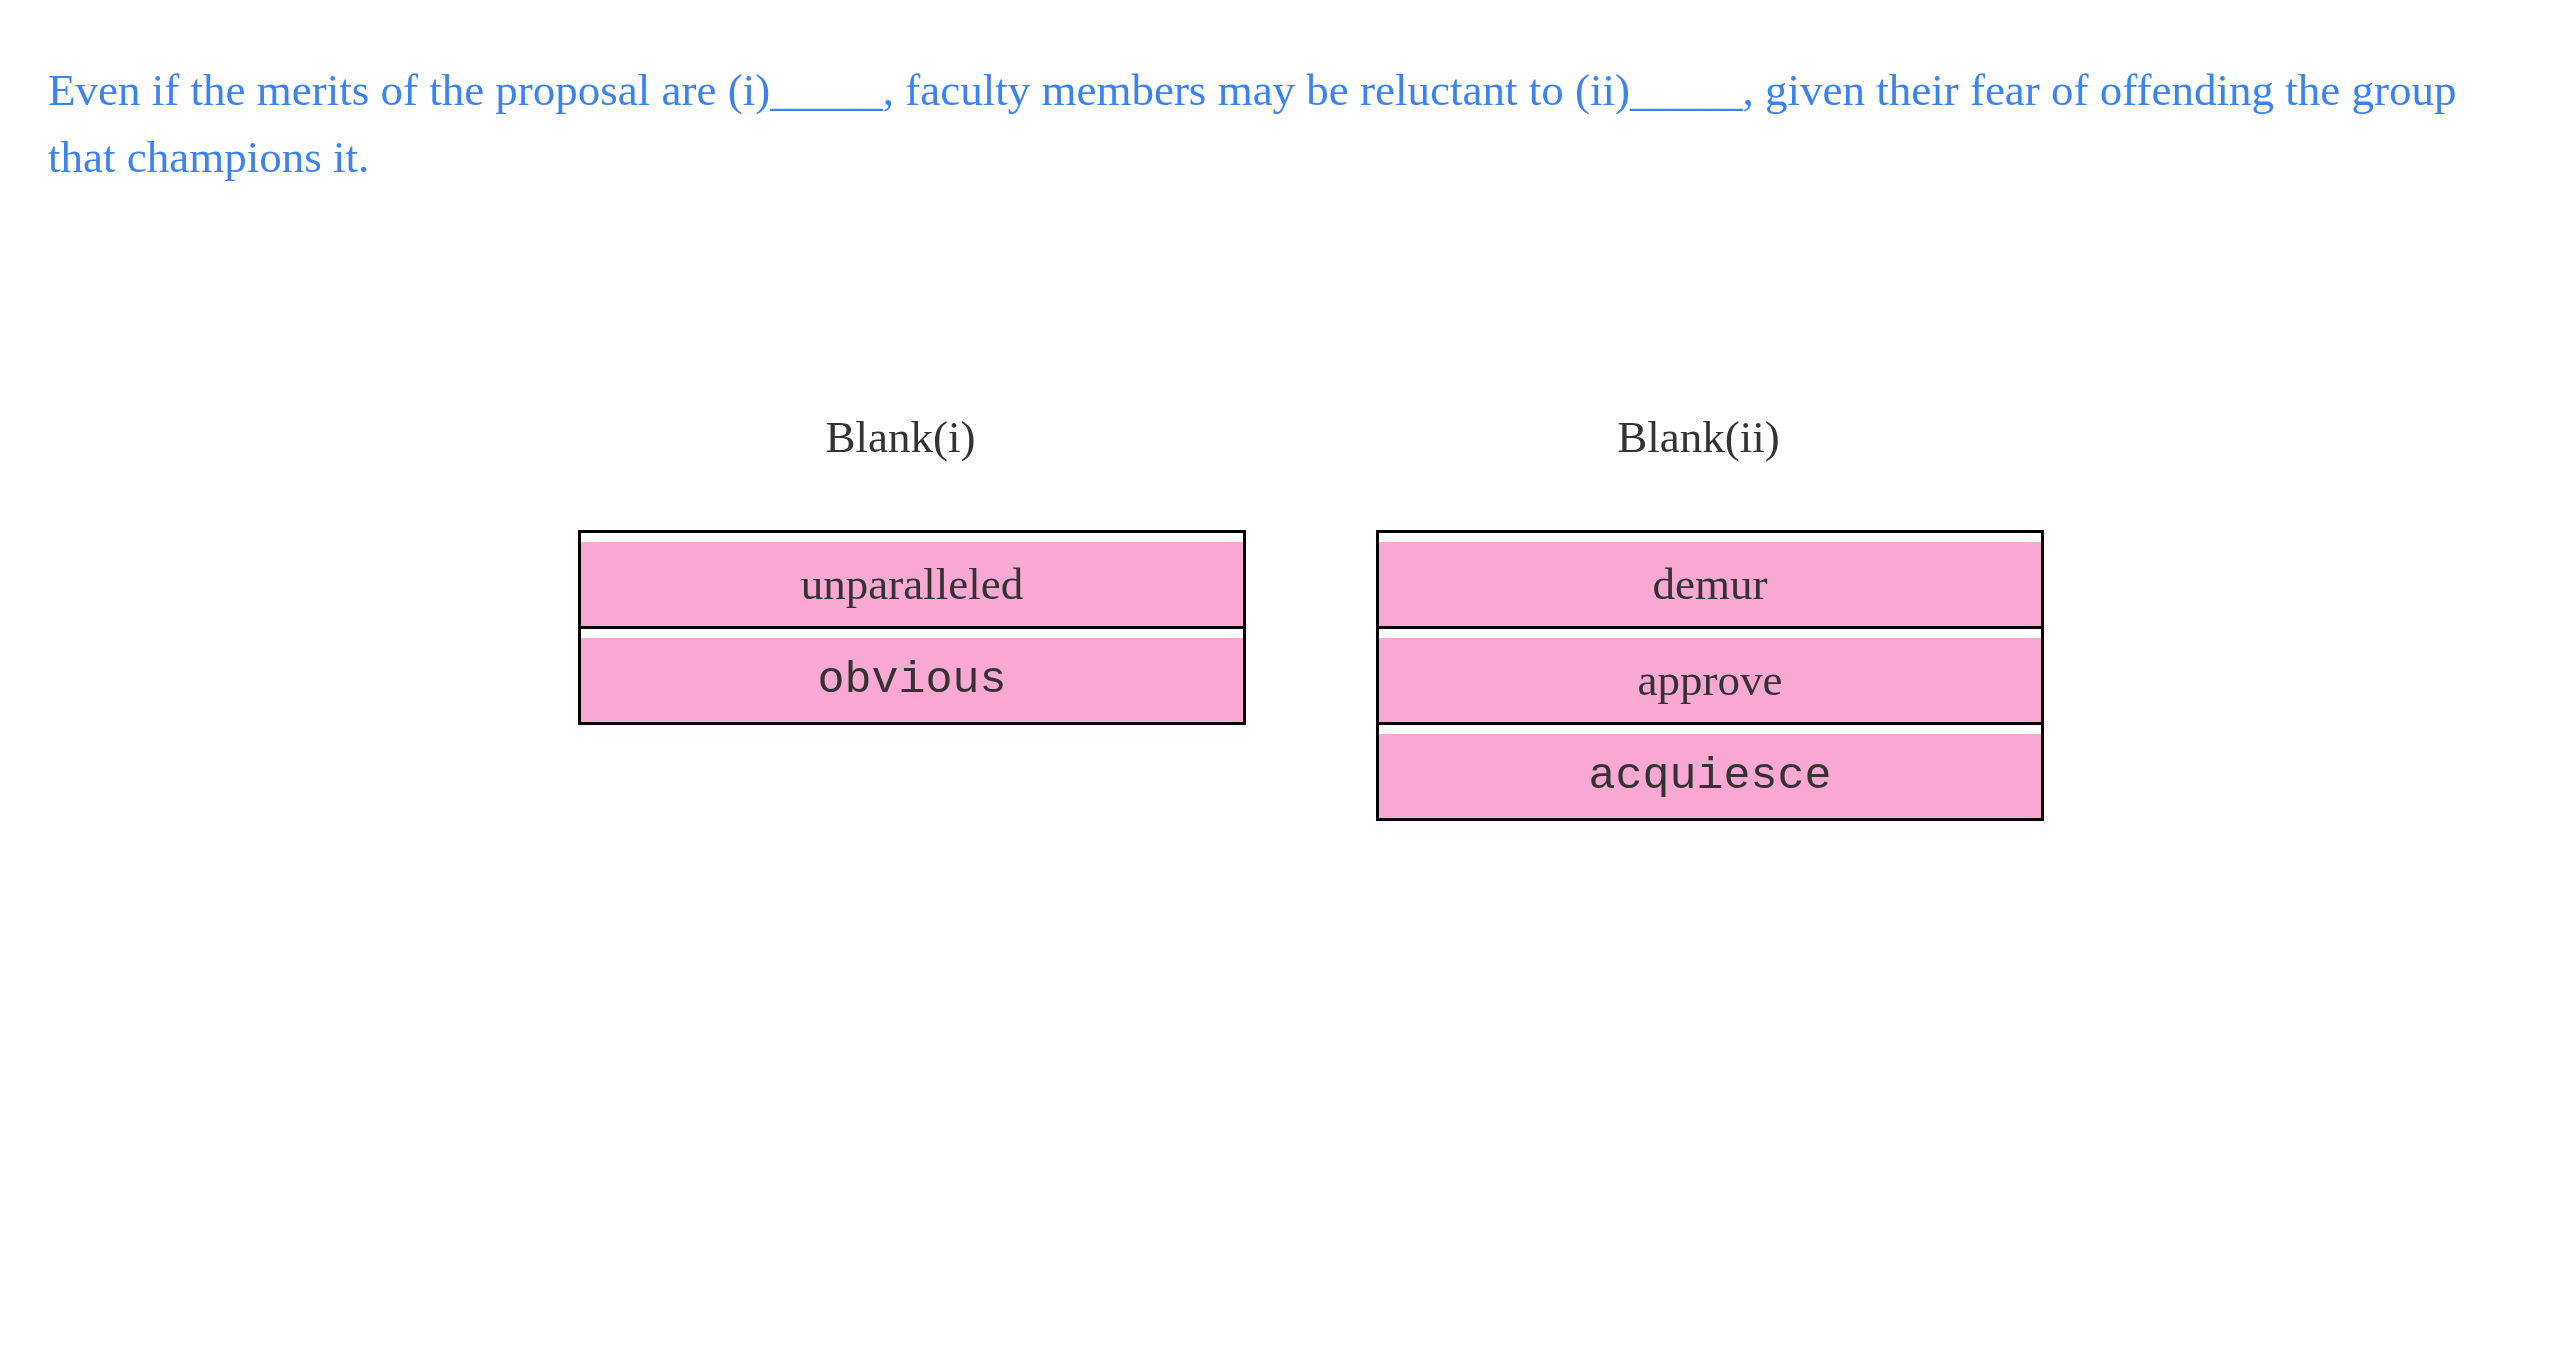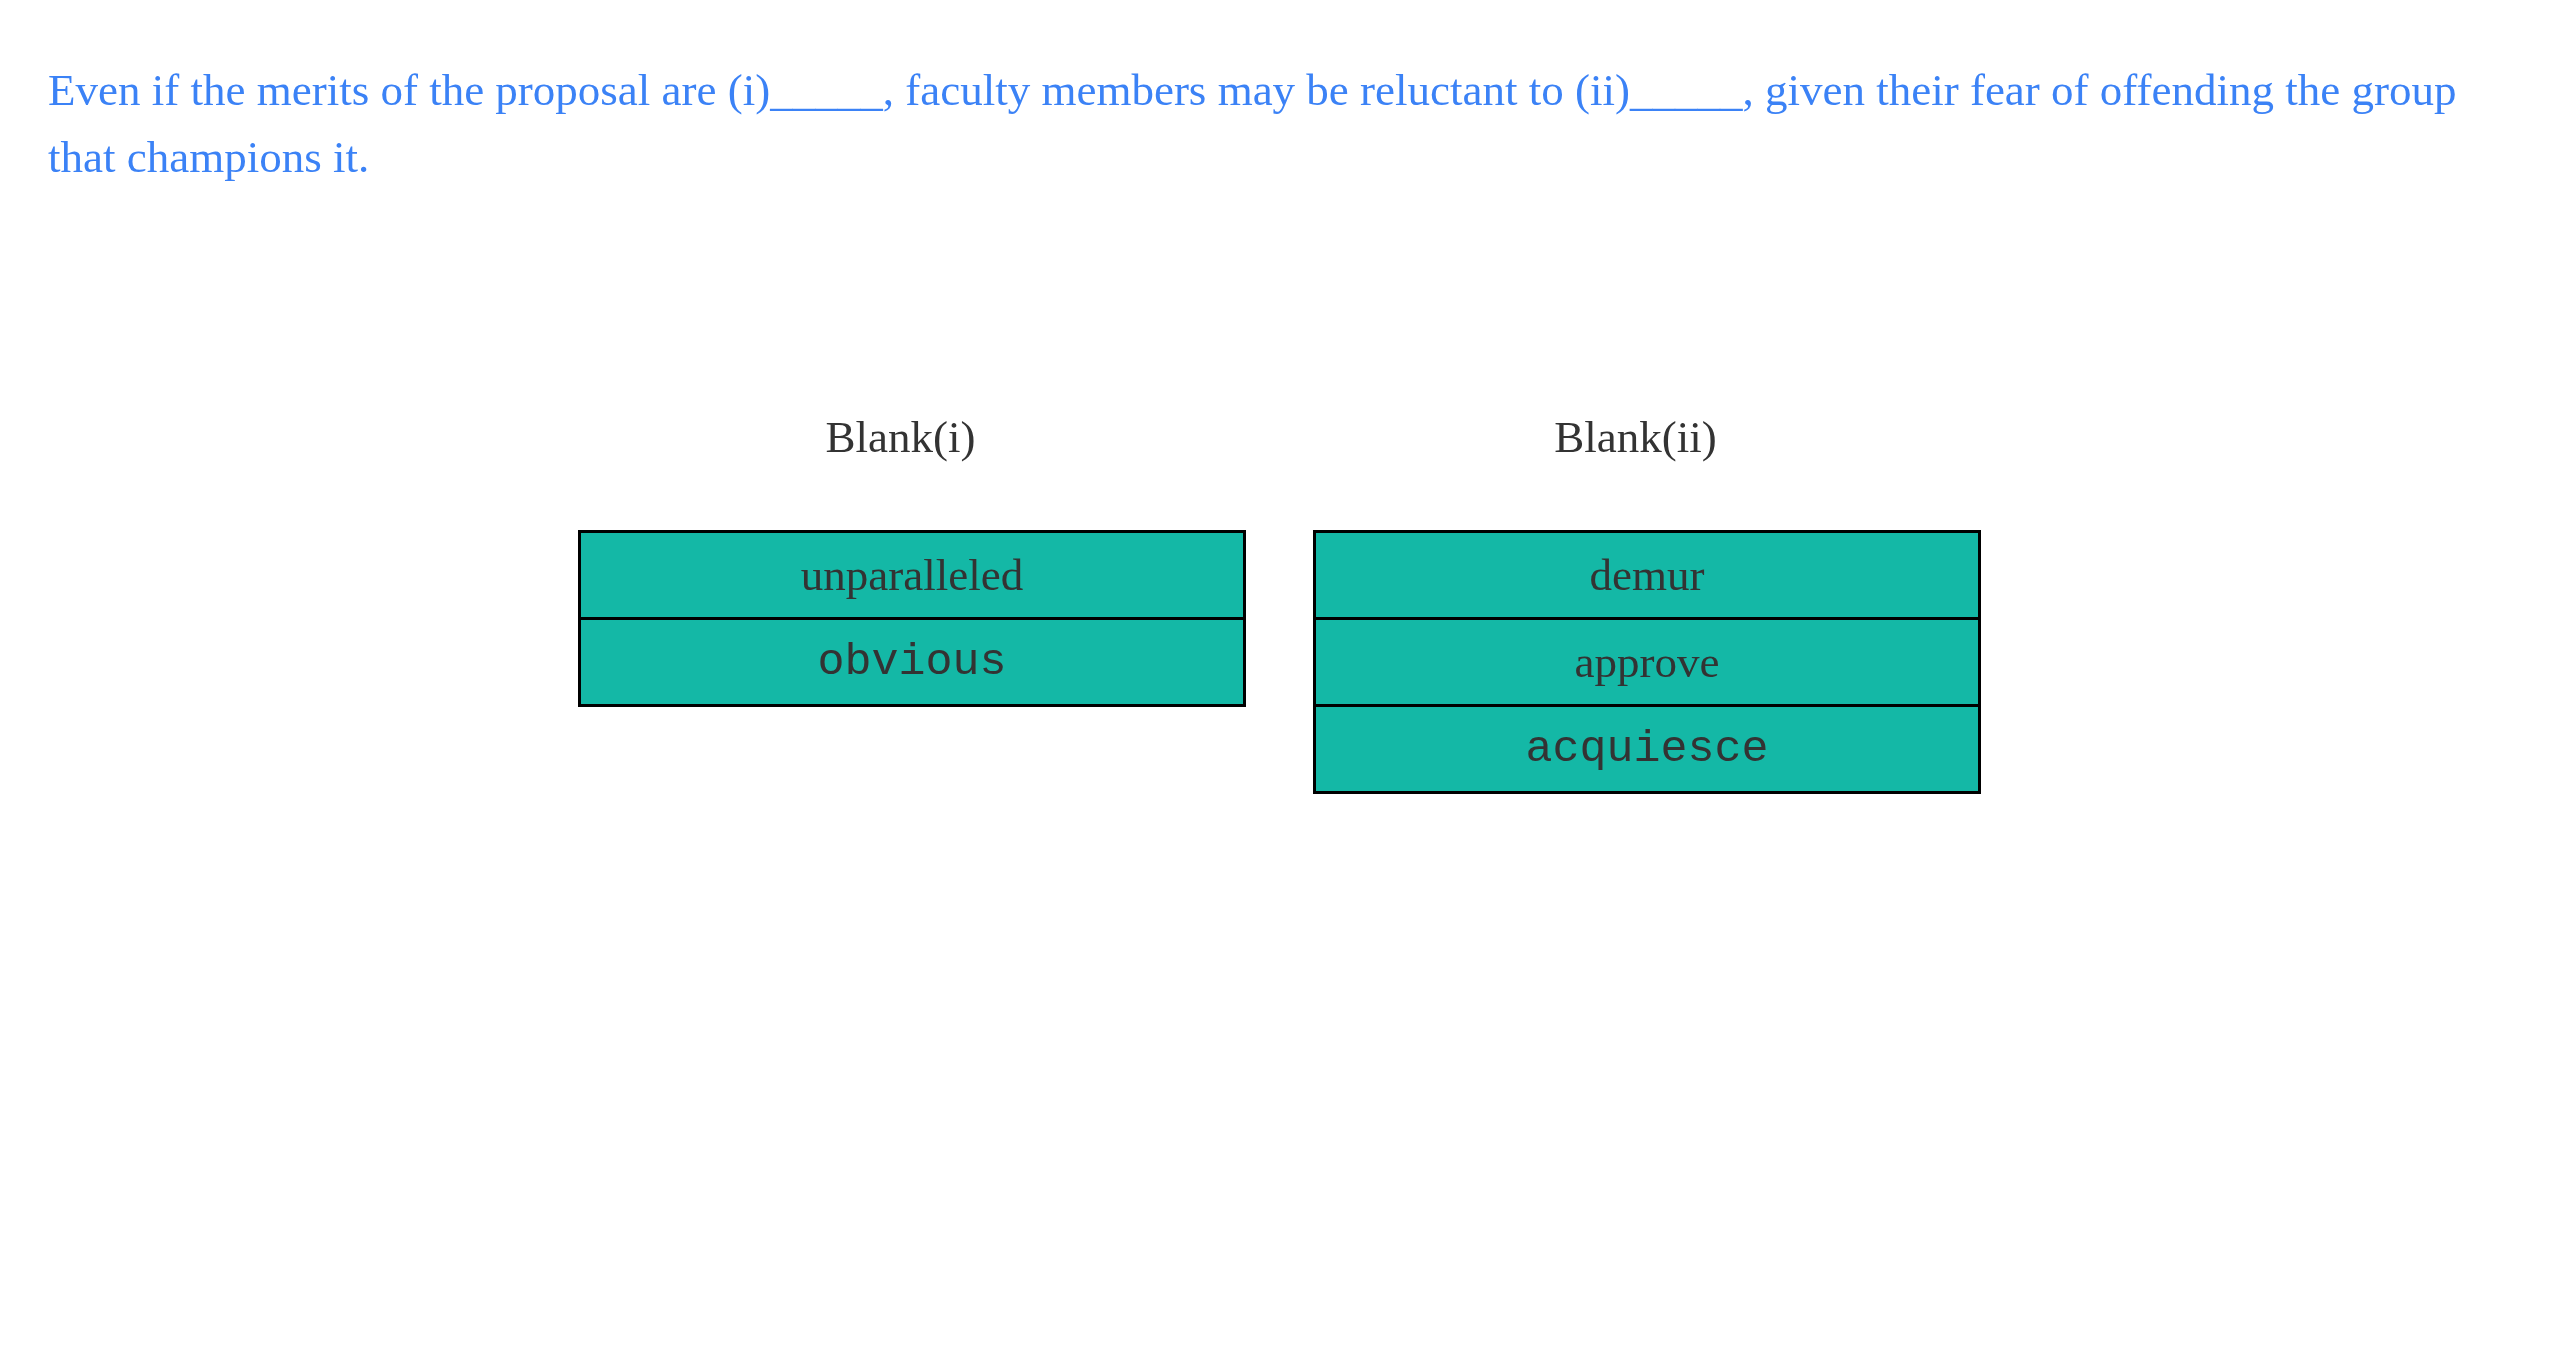--- a/index.html
+++ b/index.html
@@ -24,21 +24,21 @@
     font-size: 45px;
     line-height: 67px;
     color: #3b82f6;
   }
   .column {
     position: absolute;
     top: 410px;
     width: 645px;
   }
   .column-blank-i  { left: 578px; }
-  .column-blank-ii { left: 1313px; }
+  .column-blank-ii { left: 1376px; }
   .column-header {
     text-align: center;
     font-size: 45px;
     line-height: 54px;
     color: #333333;
   }
   .option-table {
     margin-top: 66px;
     border: 3.6px solid #000000;
     background: #ffffff;
@@ -47,21 +47,22 @@
   }
   .option-row {
     height: 84px;
     border-bottom: 3.6px solid #000000;
     display: flex;
     align-items: center;
     justify-content: center;
     font-size: 45px;
     color: #333333;
     cursor: pointer;
-    background: #14b8a6;
+    background: #f9a8d4;
+    margin-top: 9px;
   }
   .option-row:last-child {
     border-bottom: none;
     font-family: Liberation Mono, monospace;
   }
 </style>
 </head>
 <body>
 
 <div class="page">

